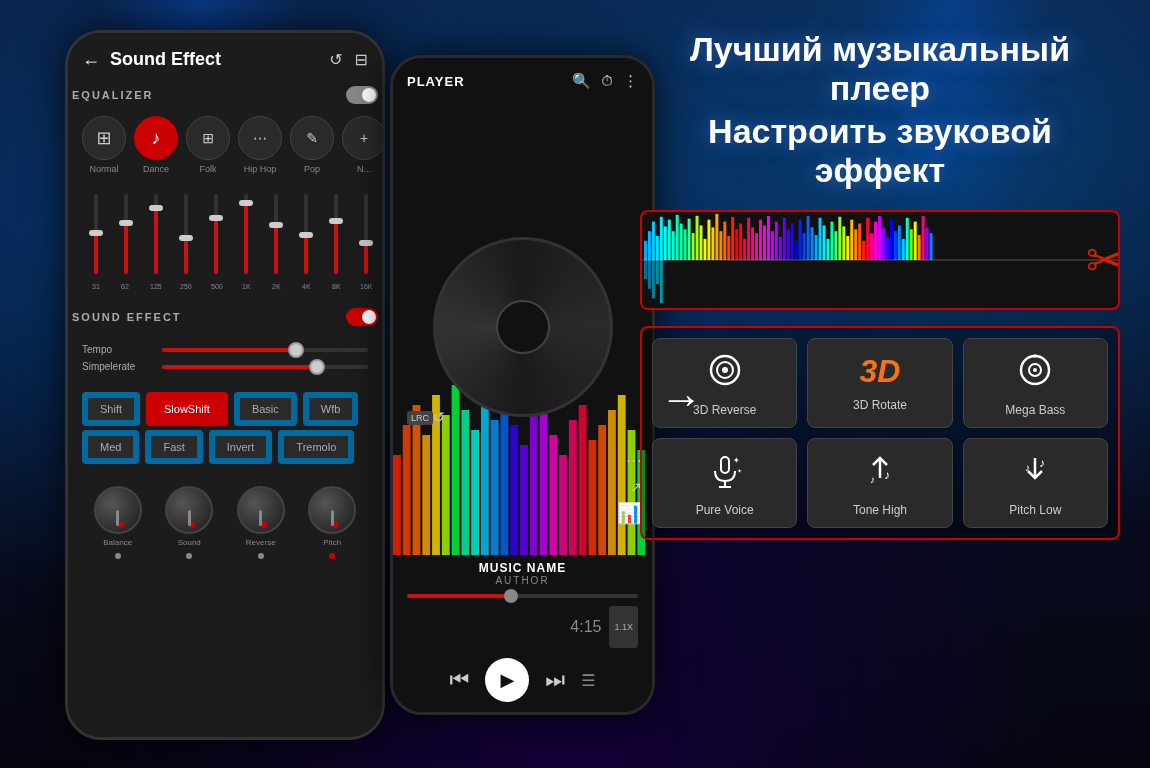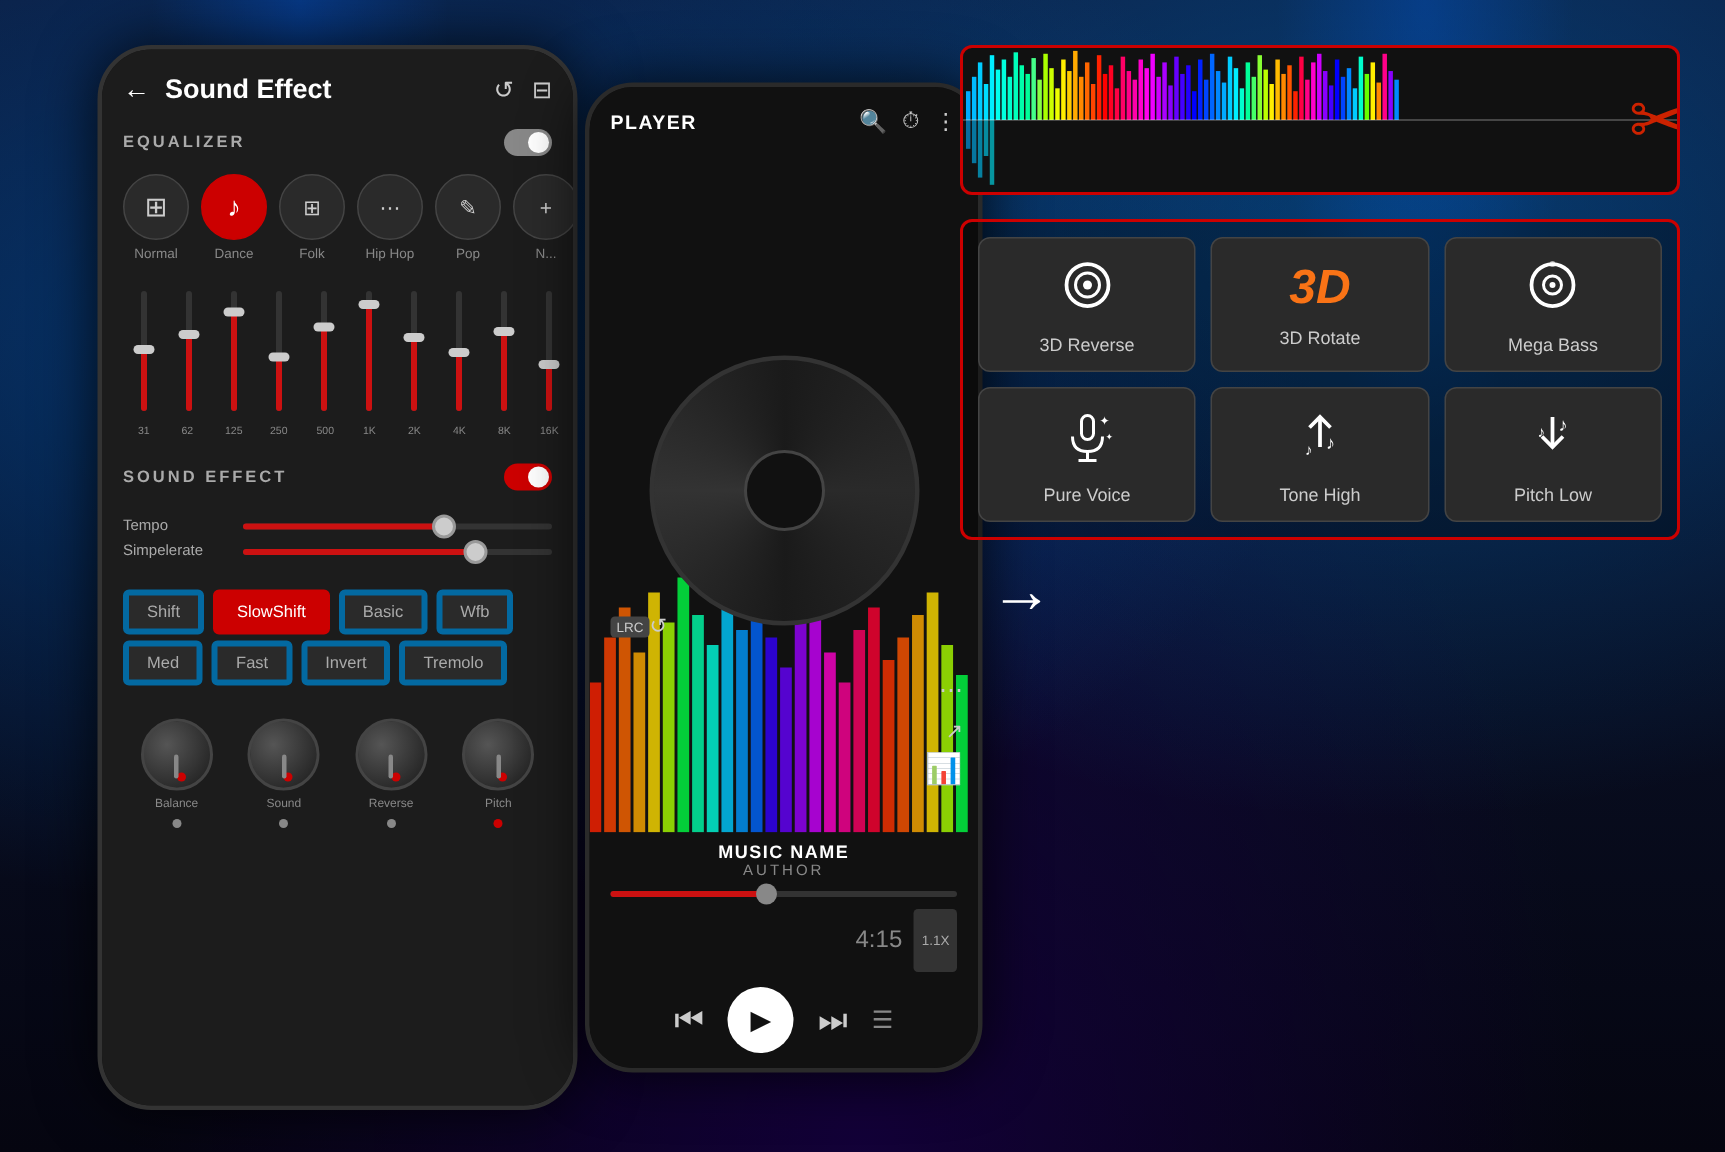--- a/index.html
+++ b/index.html
@@ -63,21 +63,21 @@
     .header-icons {
       display: flex;
       gap: 12px;
     }
 
     
     .section-header {
       display: flex;
       align-items: center;
       justify-content: space-between;
-      padding: 6px 14px;
+      padding: 6px 4px;
     }
     .section-title {
       color: #aaa;
       font-size: 11px;
       font-weight: bold;
       letter-spacing: 2px;
     }
     .toggle-switch {
       width: 32px;
       height: 18px;
@@ -178,21 +178,21 @@
       gap: 6px;
       margin: 4px 0;
       flex-wrap: wrap;
     }
     .phaser-btn {
       padding: 5px 12px;
       border-radius: 4px;
       background: #2a2a2a;
       color: #aaa;
       font-size: 11px;
-      border: 4px solid #0369a1;
+      border: 6px solid #0369a1;
     }
     .phaser-btn.active {
       background: #cc0000;
       color: #fff;
       border-color: #cc0000;
     }
 
     
     .knobs-row {
       display: flex;
@@ -770,20 +770,24 @@
         <span class="ctrl-small">☰</span>
       </div>
     </div>
   </div>
 </div>
 
 <div style="position:absolute;left:660px;top:370px;color:#fff;font-size:42px;font-weight:bold;z-index:20;">→</div>
 
 <div class="right-panel">
 
+  <div class="russian-text">
+    <div class="russian-line1">Лучший музыкальный плеер</div>
+    <div class="russian-line2">Настроить звуковой эффект</div>
+  </div>
 
   <div class="waveform-container">
     <svg width="100%" height="100%" viewBox="0 0 480 100" preserveAspectRatio="none">
 
       <defs>
         <linearGradient id="wg1" x1="0" y1="0" x2="1" y2="0">
           <stop offset="0%" stop-color="#00aaff"></stop>
           <stop offset="20%" stop-color="#00ffaa"></stop>
           <stop offset="40%" stop-color="#aaff00"></stop>
           <stop offset="60%" stop-color="#ffaa00"></stop>

